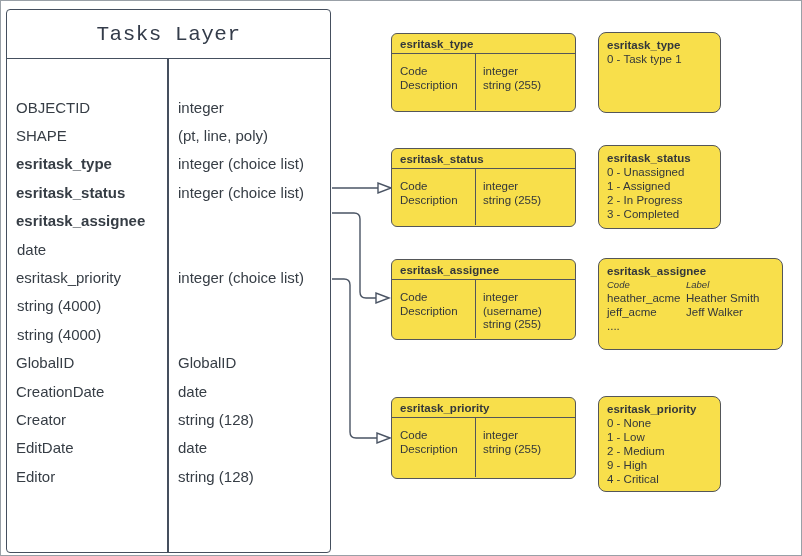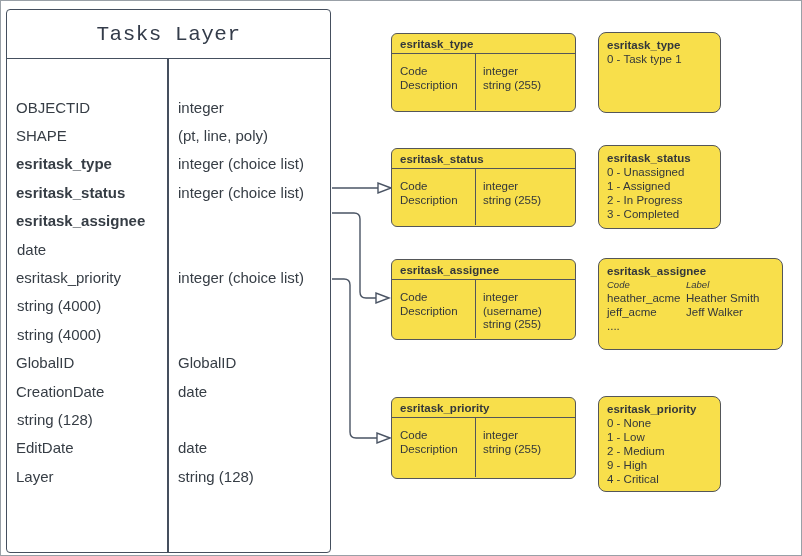--- a/index.html
+++ b/index.html
@@ -111,28 +111,29 @@
         </div>
       <div class="lrow">
           <span class="fname">GlobalID</span>
           <span class="ftype">GlobalID</span>
         </div>
       <div class="lrow">
           <span class="fname">CreationDate</span>
           <span class="ftype">date</span>
         </div>
       <div class="lrow">
+          <span class="fname">Creator</span>
           <span class="ftype">string (128)</span>
         </div>
       <div class="lrow">
           <span class="fname">EditDate</span>
           <span class="ftype">date</span>
         </div>
       <div class="lrow">
-          <span class="fname">Layer</span>
+          <span class="fname">Editor</span>
           <span class="ftype">string (128)</span>
         </div>
     </div>
   </div>
 
   <svg class="wires" viewBox="0 0 802 556">
     <g stroke="#4a5464" stroke-width="1.4" fill="none">
       <path d="M331 187 H377"></path>
       <path d="M331 212 H353 Q359 212 359 218 V291 Q359 297 365 297 H375"></path>
       <path d="M331 278 H343 Q349 278 349 284 V431 Q349 437 355 437 H376"></path>

